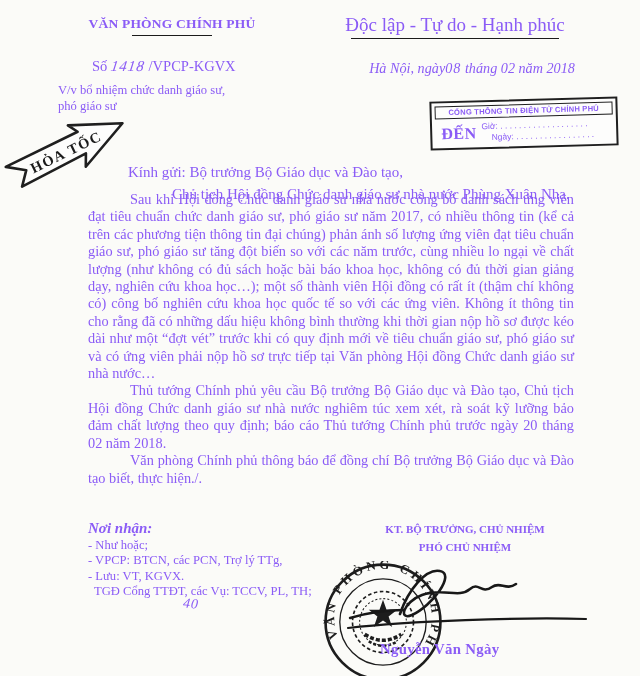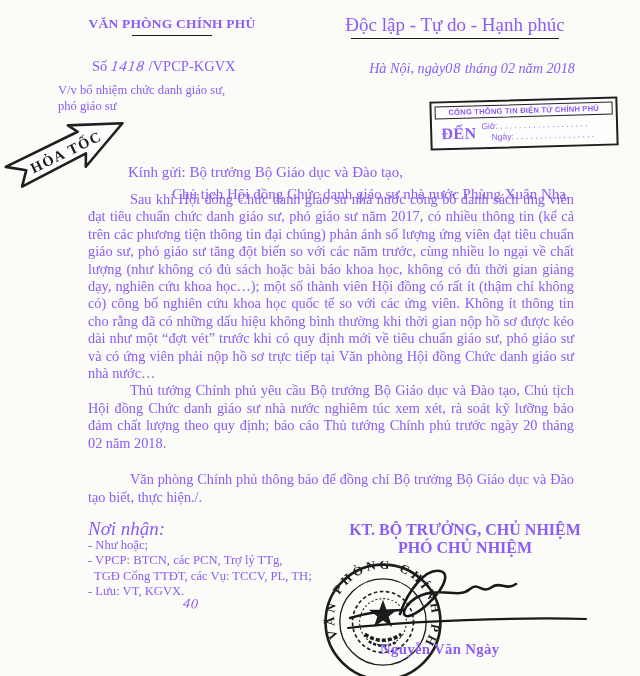--- a/index.html
+++ b/index.html
@@ -34,27 +34,27 @@
   .arrival-lines{flex:1;padding-left:5px;font-size:8.5px;font-family:"Liberation Sans","DejaVu Sans",sans-serif;}
   .arrival-lines div{white-space:nowrap;overflow:hidden;line-height:11px;}
   .arrival-lines .lbl2{padding-left:10px;}
   
   .recipient{left:128px;top:132px;font-size:15px;line-height:21.5px;margin-top:30px;}
   .recipient .line2{padding-left:44px;text-align:right;}
   
   .body-text{left:88px;top:191px;width:486px;font-size:14.3px;line-height:17.4px;text-align:justify;}
   .body-text p{margin:0;text-indent:42px;}
   .body-text p.p1{}
-  .body-text p.p2{margin-bottom:19px;}
+  .body-text p.p2{}
   
   .noinhan{left:88px;top:521px;font-size:12.6px;line-height:15.6px;}
-  .noinhan-label{font-weight:normal;font-style:italic;font-size:19px;margin-bottom:1px;}
+  .noinhan-label{font-weight:bold;font-style:italic;font-size:15px;margin-bottom:1px;}
   .noinhan-item{white-space:pre;}
   .hw-note{left:183px;top:596px;font-style:italic;font-size:14px;transform:rotate(6deg);letter-spacing:1px;}
-  .signer{left:312px;top:521px;width:306px;text-align:center;font-weight:bold;font-size:16px;line-height:17.5px;}
+  .signer{left:312px;top:521px;width:306px;text-align:center;font-weight:bold;font-size:11px;line-height:17.5px;}
   .signer-name{left:380px;top:641px;font-weight:bold;font-size:14.8px;letter-spacing:.3px;}
   .seal{left:322px;top:561px;}
   .sign{left:340px;top:560px;}
   svg text{font-family:"Liberation Serif","DejaVu Serif",serif;}
 </style>
 </head>
 <body>
 
 <div class="page">
 
@@ -111,22 +111,22 @@
   <div class="abs body-text">
     <p class="p1">Sau khi Hội đồng Chức danh giáo sư nhà nước công bố danh sách ứng viên đạt tiêu chuẩn chức danh giáo sư, phó giáo sư năm 2017, có nhiều thông tin (kể cả trên các phương tiện thông tin đại chúng) phản ánh số lượng ứng viên đạt tiêu chuẩn giáo sư, phó giáo sư tăng đột biến so với các năm trước, cùng nhiều lo ngại về chất lượng (như không có đủ sách hoặc bài báo khoa học, không có đủ thời gian giảng dạy, nghiên cứu khoa học…); một số thành viên Hội đồng có rất ít (thậm chí không có) công bố nghiên cứu khoa học quốc tế so với các ứng viên. Không ít thông tin cho rằng đã có những dấu hiệu không bình thường khi thời gian nộp hồ sơ được kéo dài như một “đợt vét” trước khi có quy định mới về tiêu chuẩn giáo sư, phó giáo sư và có ứng viên phải nộp hồ sơ trực tiếp tại Văn phòng Hội đồng Chức danh giáo sư nhà nước…</p>
     <p class="p2">Thủ tướng Chính phủ yêu cầu Bộ trưởng Bộ Giáo dục và Đào tạo, Chủ tịch Hội đồng Chức danh giáo sư nhà nước nghiêm túc xem xét, rà soát kỹ lưỡng bảo đảm chất lượng theo quy định; báo cáo Thủ tướng Chính phủ trước ngày 20 tháng 02 năm 2018.</p>
     <p>Văn phòng Chính phủ thông báo để đồng chí Bộ trưởng Bộ Giáo dục và Đào tạo biết, thực hiện./.</p>
   </div>
 
   <div class="abs noinhan">
     <div class="noinhan-label">Nơi nhận:</div>
     <div class="noinhan-item">- Như hoặc;</div>
     <div class="noinhan-item">- VPCP: BTCN, các PCN, Trợ lý TTg,</div>
+    <div class="noinhan-item">- Lưu: VT, KGVX.</div>
     <div class="noinhan-item">  TGĐ Cổng TTĐT, các Vụ: TCCV, PL, TH;</div>
-    <div class="noinhan-item">- Lưu: VT, KGVX.</div>
   </div>
   <div class="abs hw-note">40</div>
 
   <div class="abs signer">
     <div>KT. BỘ TRƯỞNG, CHỦ NHIỆM</div>
     <div>PHÓ CHỦ NHIỆM</div>
   </div>
 
   <div class="abs seal">
     <svg width="122" height="122" viewBox="0 0 120 120">

